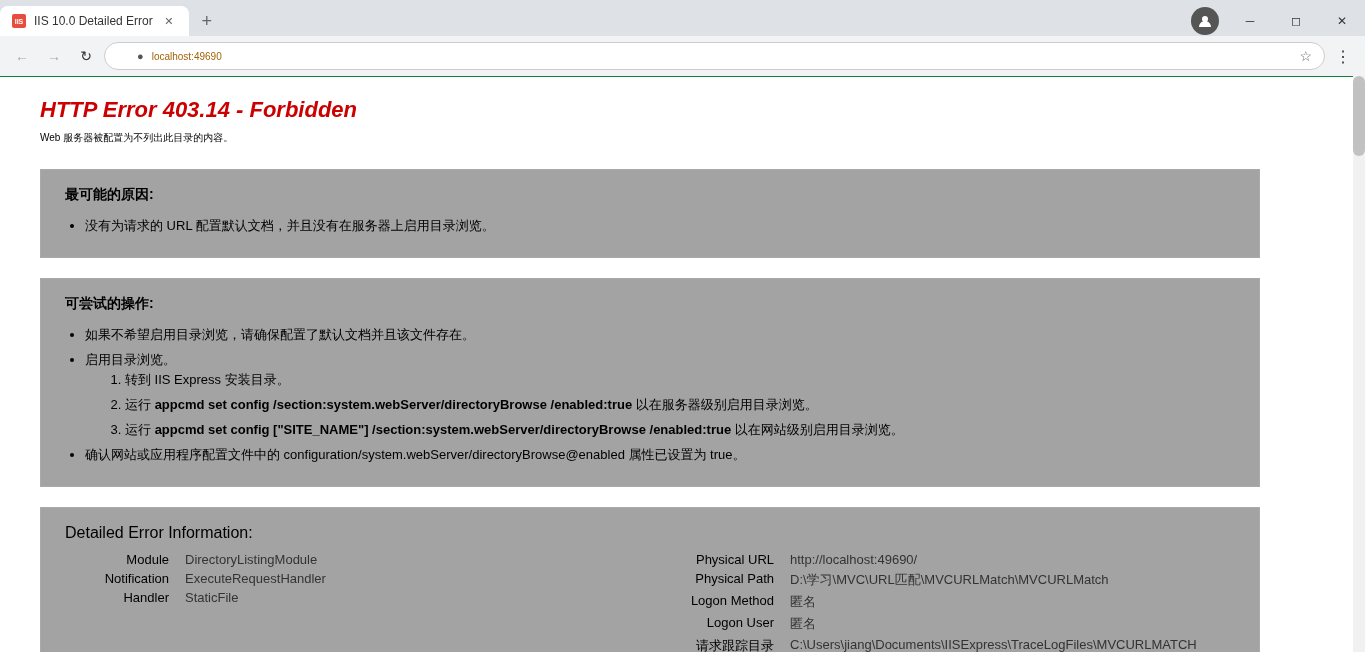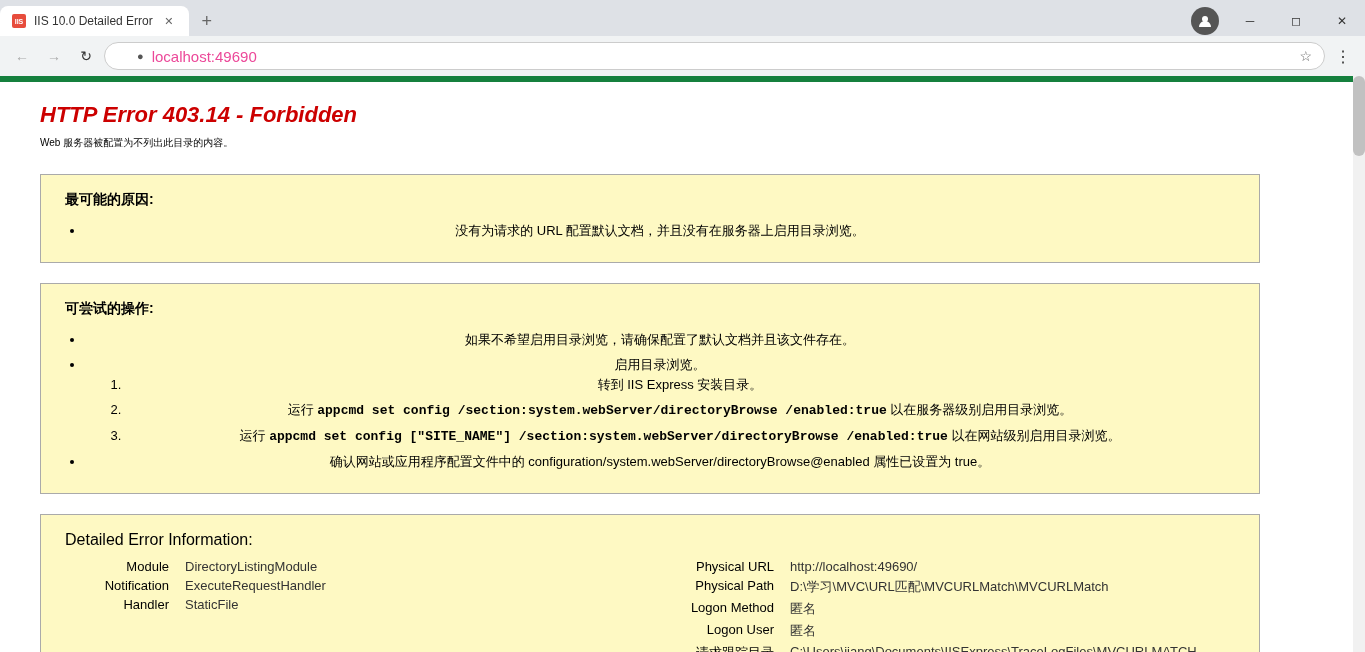--- a/index.html
+++ b/index.html
@@ -7,21 +7,21 @@
     body {
       font-family: 'Segoe UI', Arial, sans-serif;
       font-size: 13px;
       background: #fff;
       color: #000;
     }
 
     
     .browser-chrome {
       background: #f1f3f4;
-      border-bottom: 6px solid #15803d;
+      border-bottom: 1px solid #15803d;
     }
 
     .tab-bar {
       display: flex;
       align-items: center;
       height: 36px;
       padding: 6px 0 0 0;
       background: #dee1e6;
     }
 
@@ -148,22 +148,22 @@
       position: relative;
       gap: 8px;
     }
 
     .address-icon {
       color: #555;
       font-size: 11px;
     }
 
     .address-text {
-      font-size: 15px;
-      color: #ec4899;
+      font-size: 10px;
+      color: #a16207;
     }
 
     .star-icon {
       margin-left: auto;
       color: #666;
       font-size: 14px;
     }
 
     .more-btn {
       width: 28px;
@@ -192,54 +192,52 @@
     }
 
     .error-subtitle {
       font-size: 10px;
       color: #000000;
       margin-bottom: 24px;
     }
 
     .section-box {
       border: 1px solid #aaa;
-      background: #fef9c3;
+      background: #a3a3a3;
       padding: 16px 24px;
       margin-bottom: 20px;
     }
 
     .section-heading {
       font-size: 14px;
       font-weight: bold;
       color: #000;
       margin-bottom: 12px;
     }
 
     .section-box ul {
       margin-left: 20px;
     }
 
     .section-box li {
       margin-bottom: 4px;
       font-size: 13px;
       line-height: 1.6;
-      text-align: center;
     }
 
     .section-box ol {
       margin-left: 40px;
     }
 
     .section-box ol li {
       margin-bottom: 4px;
     }
 
     .bold-inline {
       font-weight: bold;
-      font-family: Liberation Mono, monospace;
     }
 
     .detail-section-title {
       font-weight: normal;
       font-size: 16px;
       margin-bottom: 10px;
     }
 
     .details-inner {
       display: flex;

